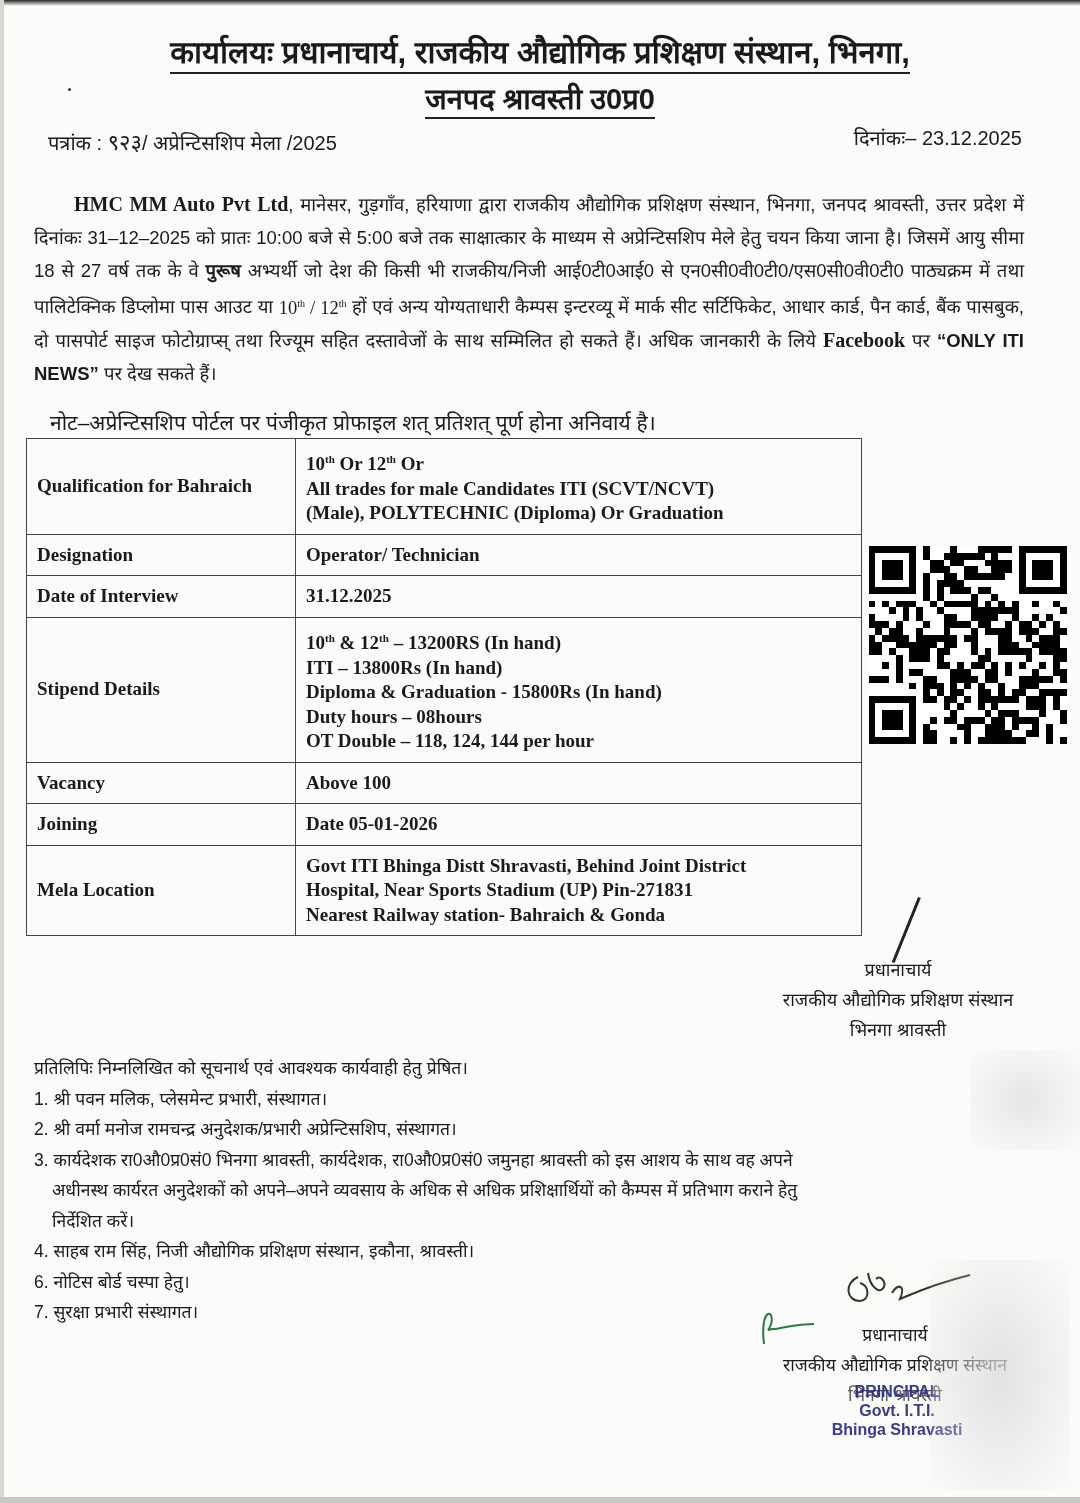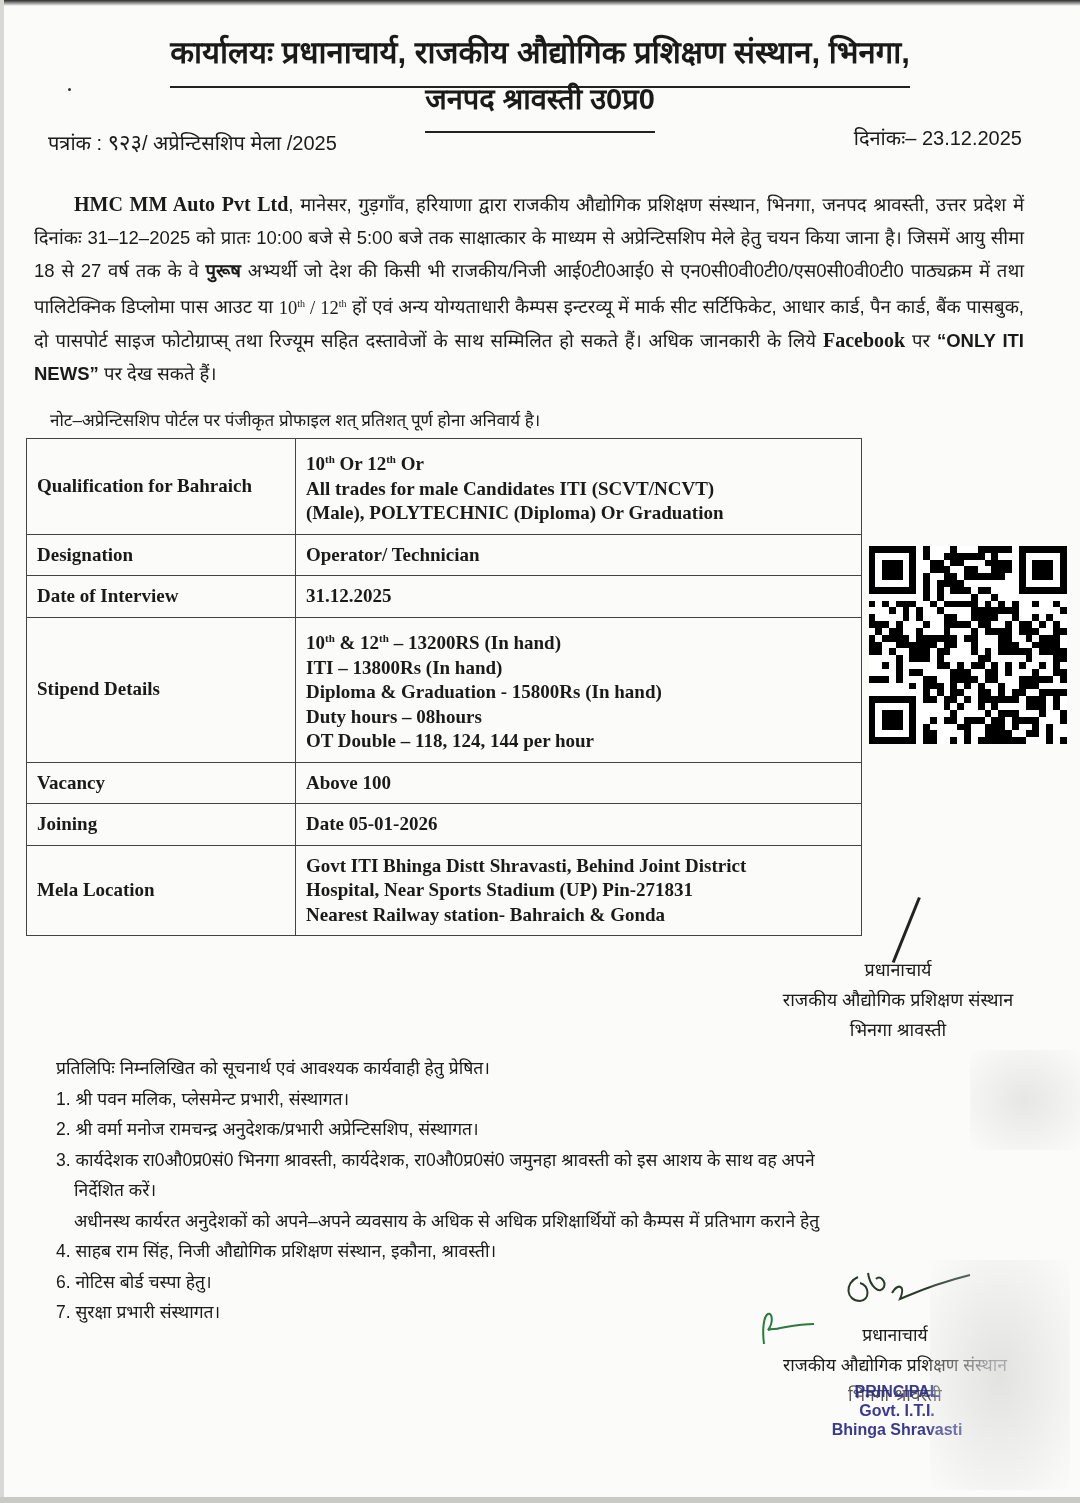--- a/index.html
+++ b/index.html
@@ -9,49 +9,49 @@
     font-family: "Liberation Sans", "DejaVu Sans", sans-serif;
     color: #1a1a1a;
   }
   .topshade { position: absolute; left: 0; top: 0; width: 1080px; height: 6px;
     background: linear-gradient(#2a2a2a, rgba(40,40,40,0)); }
   .leftshade { position: absolute; left: 0; top: 0; width: 4px; height: 1503px; background: #d8d8d4; }
   .bottomshade { position: absolute; left: 0; bottom: 0; width: 1080px; height: 6px; background: #c9c9c6; }
 
   .title1 { position: absolute; top: 30px; left: 0; width: 1080px; text-align: center;
     font-size: 31px; font-weight: bold; }
-  .title1 span, .title2 span { border-bottom: 2px solid #222; padding-bottom: 16px; }
+  .title1 span, .title2 span { border-bottom: 2px solid #222; padding-bottom: 2px; }
   .title2 { position: absolute; top: 78px; left: 0; width: 1080px; text-align: center;
     font-size: 29px; font-weight: bold; }
   .dot { position: absolute; left: 68px; top: 88px; width: 3px; height: 3px; background: #333; border-radius: 50%; }
 
   .refno { position: absolute; left: 48px; top: 126px; font-size: 20px; }
   .refdate { position: absolute; right: 58px; top: 124px; font-size: 20px; }
 
   .para { position: absolute; left: 34px; top: 188px; width: 990px; font-size: 18.5px;
     line-height: 32.8px; text-align: justify; text-indent: 40px; }
   .para b.serif { font-family: "Liberation Serif", serif; font-size: 20px; }
   .para sup { font-size: 10px; }
-  .note { position: absolute; left: 50px; top: 408px; font-size: 17px; }
+  .note { position: absolute; left: 50px; top: 408px; font-size: 21px; }
 
   table.info { position: absolute; left: 26px; top: 438px; width: 836px;
     border-collapse: collapse; font-family: "Liberation Serif", serif; font-weight: bold;
     font-size: 19px; }
   table.info td { border: 1.6px solid #444; padding: 8px 10px; vertical-align: middle; line-height: 24.5px; }
   table.info td.lbl { width: 248px; }
   table.info sup { font-size: 11px; }
 
   .qr { position: absolute; left: 866px; top: 546px; width: 203px; height: 198px; }
 
   .slash { position: absolute; left: 918px; top: 897px; width: 3px; height: 70px;
     background: #222; transform: rotate(22deg); transform-origin: top left; }
   .sig1 { position: absolute; left: 748px; top: 955px; width: 300px; text-align: center;
     font-size: 18px; line-height: 30px; }
 
-  .copy { position: absolute; left: 56px; top: 1053px; width: 1000px; font-size: 17.5px; line-height: 30.5px; }
+  .copy { position: absolute; left: 34px; top: 1053px; width: 1000px; font-size: 17.5px; line-height: 30.5px; }
   .copy .ind { padding-left: 18px; }
 
   .signature { position: absolute; left: 840px; top: 1265px; }
   .initial { position: absolute; left: 758px; top: 1308px; }
   .sig2 { position: absolute; left: 745px; top: 1320px; width: 300px; text-align: center;
     font-size: 17.5px; line-height: 30px; }
   .stamp { position: absolute; left: 812px; top: 1382px; width: 170px; text-align: center;
     color: #2a2a8a; font-weight: bold; font-size: 16px; line-height: 19px; opacity: 0.92; }
   .smudge { position: absolute; left: 930px; top: 1260px; width: 140px; height: 230px;
     background: radial-gradient(ellipse at center, rgba(220,220,220,0.8), rgba(250,250,250,0)); }
@@ -573,22 +573,22 @@
   <div>भिनगा श्रावस्ती</div>
 </div>
 
 <div class="smudge2"></div>
 
 <div class="copy">
   <div>प्रतिलिपिः निम्नलिखित को सूचनार्थ एवं आवश्यक कार्यवाही हेतु प्रेषित।</div>
   <div>1. श्री पवन मलिक, प्लेसमेन्ट प्रभारी, संस्थागत।</div>
   <div>2. श्री वर्मा मनोज रामचन्द्र अनुदेशक/प्रभारी अप्रेन्टिसशिप, संस्थागत।</div>
   <div>3. कार्यदेशक रा0औ0प्र0सं0 भिनगा श्रावस्ती, कार्यदेशक, रा0औ0प्र0सं0 जमुनहा श्रावस्ती को इस आशय के साथ वह अपने</div>
+  <div class="ind">अधीनस्थ कार्यरत अनुदेशकों को अपने–अपने व्यवसाय के अधिक से अधिक प्रशिक्षार्थियों को कैम्पस में प्रतिभाग कराने हेतु</div>
   <div class="ind">निर्देशित करें।</div>
-  <div class="ind">अधीनस्थ कार्यरत अनुदेशकों को अपने–अपने व्यवसाय के अधिक से अधिक प्रशिक्षार्थियों को कैम्पस में प्रतिभाग कराने हेतु</div>
   <div>4. साहब राम सिंह, निजी औद्योगिक प्रशिक्षण संस्थान, इकौना, श्रावस्ती।</div>
   <div>6. नोटिस बोर्ड चस्पा हेतु।</div>
   <div>7. सुरक्षा प्रभारी संस्थागत।</div>
 </div>
 
 <svg class="signature" width="140" height="50" viewBox="0 0 140 50">
   <path d="M18 12 C4 18 6 36 20 36 C30 36 30 20 20 18 M28 8 C30 22 40 30 44 22 C46 16 40 10 36 14 M52 28 C58 18 66 20 60 34 C70 30 90 20 130 10" fill="none" stroke="#2a3a2a" stroke-width="2"></path>
 </svg>
 <svg class="initial" width="60" height="40" viewBox="0 0 60 40">
   <path d="M6 36 C4 20 6 8 10 6 C14 4 16 14 10 22 C14 20 18 22 22 20 M22 20 C34 18 44 16 56 16" fill="none" stroke="#2b7a3d" stroke-width="2"></path>

